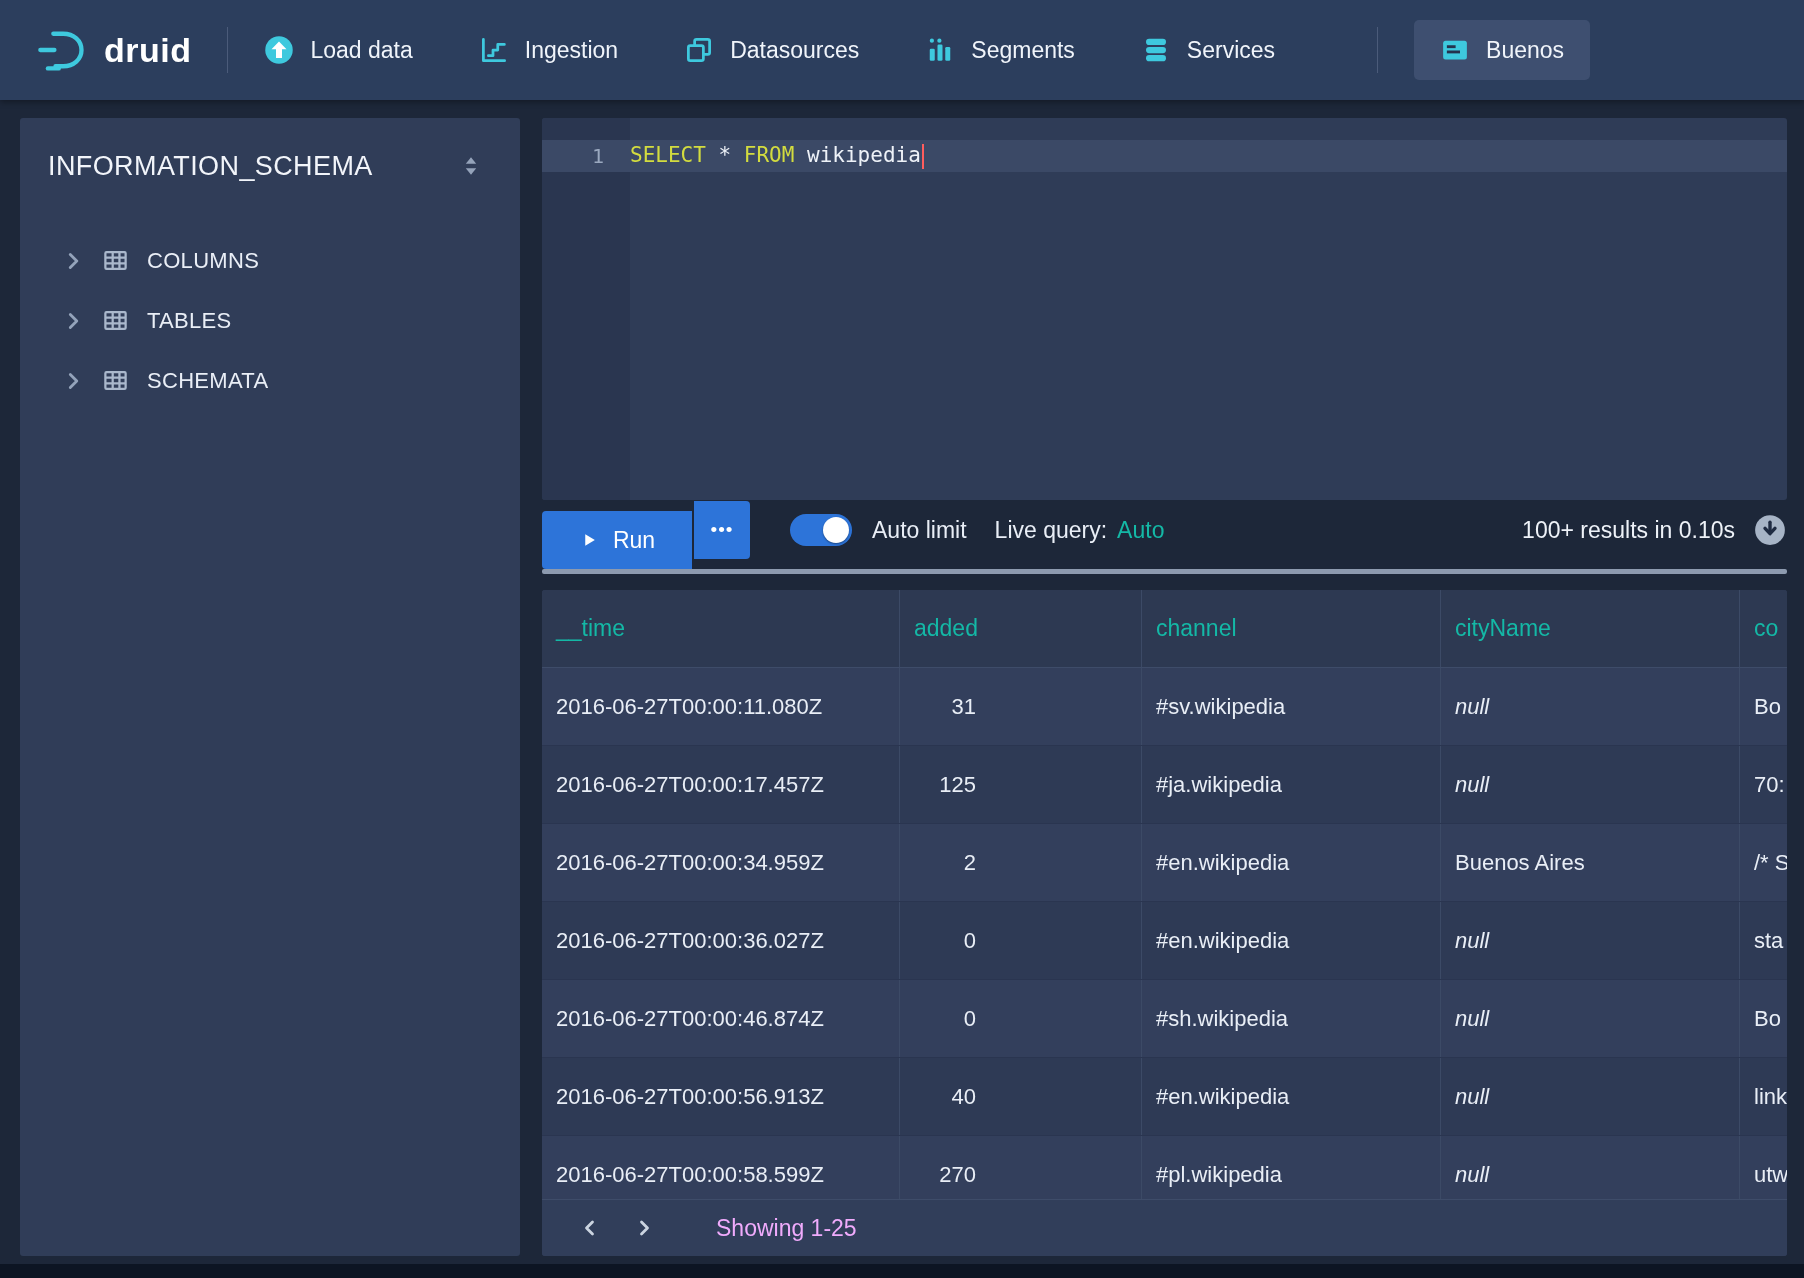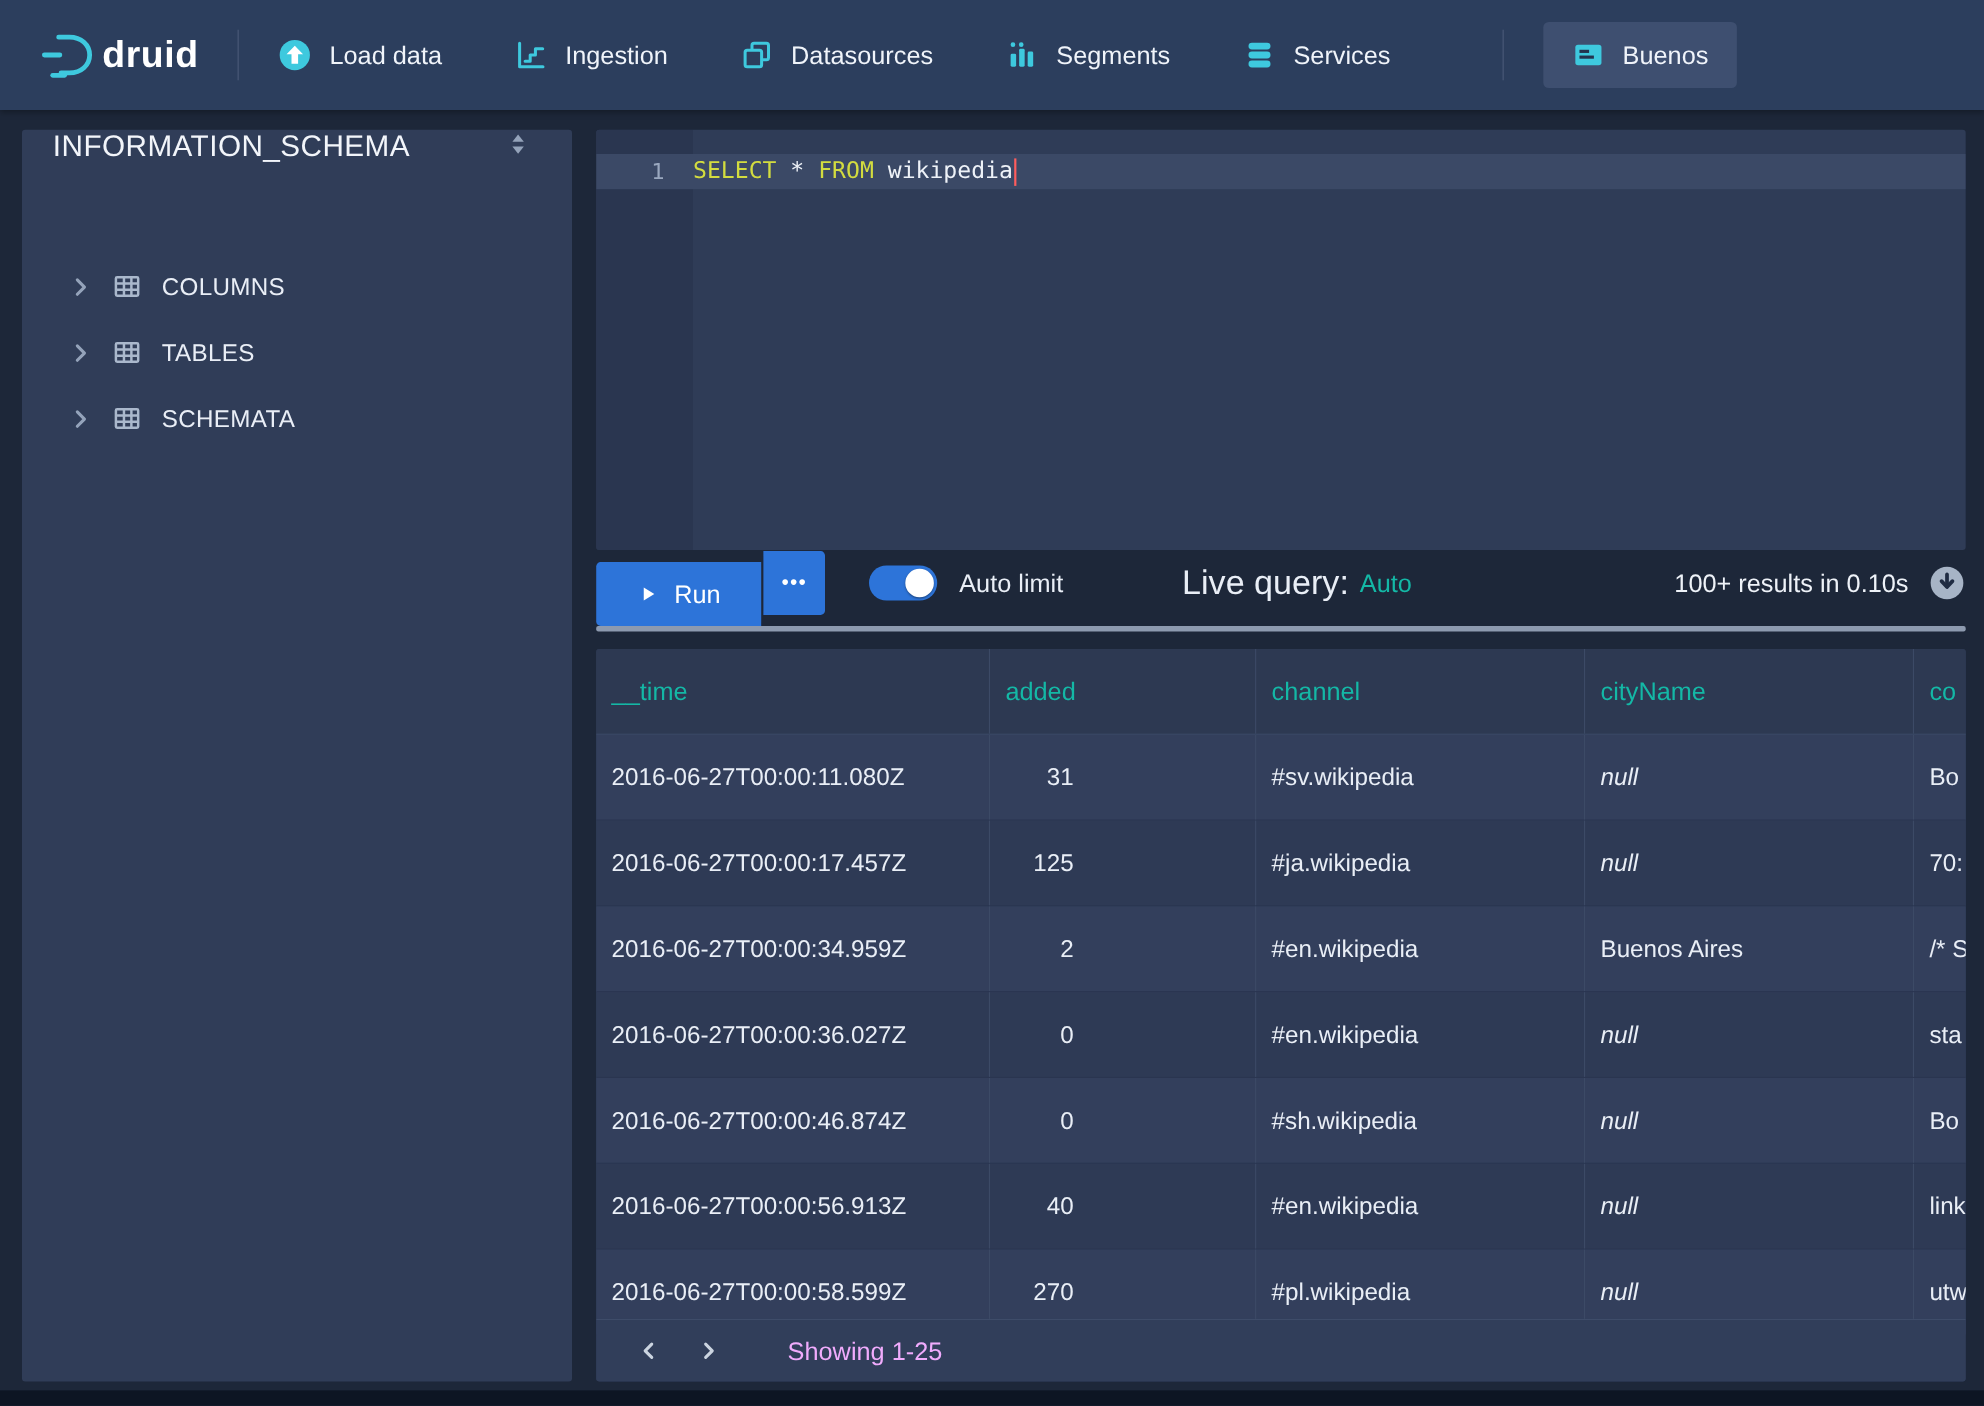--- a/index.html
+++ b/index.html
@@ -2,33 +2,33 @@
 <html><head>
 <meta charset="utf-8">
 <style>
   * { margin:0; padding:0; box-sizing:border-box; }
   html,body { width:1804px; height:1278px; overflow:hidden; background:#10192a; }
   body { font-family:"Liberation Sans", sans-serif; color:#e9eef6; }
   .page { position:relative; width:1804px; height:1278px; background:#1d2739; overflow:hidden; }
 
   
   .navbar { height:100px; background:#2c3e5d; display:flex; align-items:center; padding:0 40px 0 36px; box-shadow:0 2px 6px rgba(0,0,0,.35); }
-  .brand { display:flex; align-items:center; gap:5px; cursor:pointer;justify-content:flex-end; }
+  .brand { display:flex; align-items:center; gap:16px; cursor:pointer;justify-content:flex-end; }
   .brand-text { font-size:34px; font-weight:600; letter-spacing:.5px; color:#fff; }
   .nav-sep { width:1px; height:46px; background:#4b5b7a; margin:0 36px; }
   .nav-item { display:flex; align-items:center; gap:16px; font-size:23px; color:#f0f4fa; margin-right:66px; cursor:pointer; white-space:nowrap; }
   .nav-item .nav-icon { display:flex; width:30px; height:30px; }
   .nav-item.active { background:#3e4f70; border-radius:5px; padding:15px 26px; margin-right:0; }
 
   
   .content { position:absolute; top:100px; left:0; right:0; bottom:0; padding:18px 17px 22px 20px; display:flex; gap:22px; }
 
   
   .sidebar { width:500px; background:#303d58; border-radius:3px; display:flex; flex-direction:column; flex:none; }
-  .side-header { height:96px; display:flex; justify-content:space-between; padding:0 36px 0 28px; cursor:pointer; }
+  .side-header { height:96px; display:flex; align-items:center; justify-content:space-between; padding:0 36px 0 28px; cursor:pointer; }
   .schema-title { font-size:27px; letter-spacing:.4px; color:#f2f5fa; }
   .tree-item { height:60px; display:flex; align-items:flex-end; padding-left:40px; cursor:pointer; }
   .tree-item .chev { display:flex; width:26px; height:26px; }
   .tree-item .grid-ic { display:flex; width:27px; height:27px; margin-left:16px; }
   .tree-label { font-size:22px; margin-left:18px; letter-spacing:.3px; }
 
   
   .main { flex:1; min-width:0; display:flex; flex-direction:column; }
 
   
@@ -41,21 +41,21 @@
   .kw { color:#d3dc3f; }
   .cursor { display:inline-block; width:2px; height:25px; background:#ff5d5d; vertical-align:middle; margin-left:1px; }
 
   
   .runbar { height:60px; margin-top:0; display:flex; align-items:center; }
   .btn-run { width:150px; height:58px; background:#2d74d9; border:none; border-radius:4px 0 0 4px; color:#fff; font-size:23px; font-family:inherit; display:flex; align-items:center; justify-content:center; gap:14px; cursor:pointer;margin-top:20px; }
   .btn-more { width:56px; height:58px; background:#2d74d9; border:none; border-radius:0 4px 4px 0; margin-left:2px; color:#fff; font-size:19px; letter-spacing:1px; display:flex; align-items:center; justify-content:center; cursor:pointer; }
   .switch { width:62px; height:32px; border-radius:16px; background:#2d74d9; position:relative; margin-left:40px; cursor:pointer; flex:none; }
   .switch .knob { position:absolute; right:3px; top:3px; width:26px; height:26px; border-radius:50%; background:#fff; box-shadow:0 1px 2px rgba(0,0,0,.4); }
   .toggle-label { font-size:23px; margin-left:20px; }
-  .live-label { font-size:31px; margin-left:108px; }
+  .live-label { font-size:23px; margin-left:28px; }
   .live-value { font-size:23px; margin-left:10px; color:#14b8a6; cursor:pointer; }
   .spacer { flex:1; }
   .results-summary { font-size:23px; color:#eef2f8; }
   .dl-btn { display:flex; width:34px; height:34px; margin-left:18px; cursor:pointer; }
 
   
   .h-scroll { height:5px; margin-top:9px; background:#8d9aaf; border-radius:2px; cursor:pointer; }
 
   
   .table-panel { flex:1; margin-top:16px; background:#313e5a; border-radius:3px; position:relative; overflow:hidden; }

